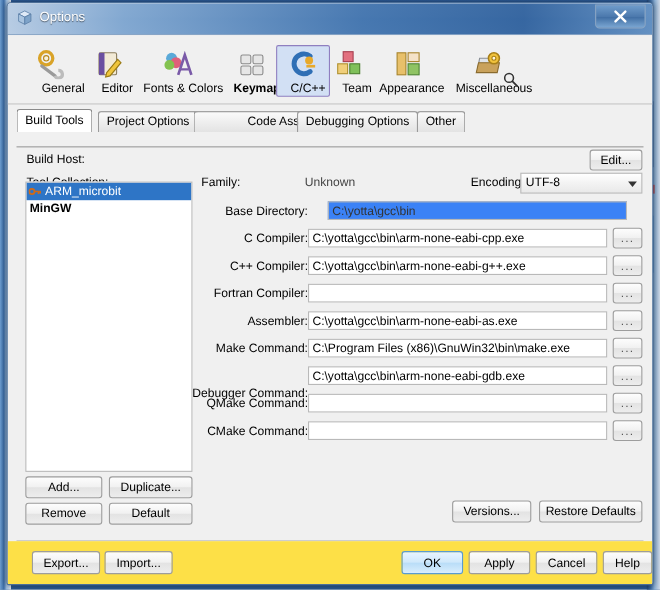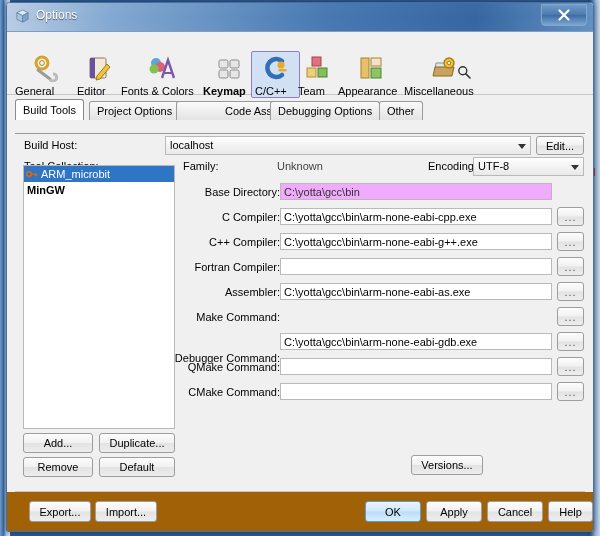--- a/index.html
+++ b/index.html
@@ -37,21 +37,21 @@
     font-size:12px;color:#fff;text-shadow:0 1px 1px rgba(0,0,0,.55);}
   #close-btn{position:absolute;right:6px;top:1px;width:44px;height:20px;z-index:3;
     border:1px solid #8ba6c4;border-radius:0 0 4px 4px;
     background:linear-gradient(to bottom,#6f9ccb 0%,#4c79ad 50%,#3e6ca2 51%,#7aa6d2 100%);
     cursor:pointer;}
   #close-btn svg{position:absolute;left:14px;top:2px;}
 
   
   #toolbar{position:relative;height:62px;background:#f0f0f0;
     border-bottom:1px solid #c6c6c6;}
-  .tb-item{position:absolute;top:19px;text-align:left;cursor:pointer;
+  .tb-item{position:absolute;top:9px;text-align:right;cursor:pointer;
     padding:2px 4px 1px 4px;}
   .tb-item .tb-ico{height:30px;display:flex;align-items:center;justify-content:center;}
   .tb-item .tb-lab{font-size:11px;margin-top:2px;white-space:nowrap;}
   .tb-item.sel{background:#d2e0f4;border:1px solid #8f7fc0;border-radius:2px;
     padding:1px 3px 0 3px;}
   #search-icon{position:absolute;right:122px;top:33px;}
   #filter-input{position:absolute;right:10px;top:30px;width:108px;height:16px;
     border:1px solid #abadb3;background:#fff;font-size:11px;color:#777;
     padding:1px 3px;font-family:"Liberation Sans",sans-serif;}
 
@@ -66,21 +66,21 @@
 
   
   #content{position:absolute;left:8px;top:130px;width:568px;height:350px;}
 
   .lbl{position:absolute;font-size:11px;white-space:nowrap;}
   .rlbl{position:absolute;font-size:11px;white-space:nowrap;text-align:right;}
 
   .txt{position:absolute;height:17px;border:1px solid #b9b9b9;background:#fff;
     font-size:11px;padding:1px 3px;box-sizing:border-box;line-height:14px;
     font-family:"Liberation Sans",sans-serif;color:#000;overflow:hidden;white-space:nowrap;}
-  .txt.ro{background:#f0abfc;color:#333;}
+  .txt.ro{background:#3b82f6;color:#333;margin-left:18px;}
 
   .btn{position:absolute;border:1px solid #9d9d9d;border-radius:3px;
     background:linear-gradient(to bottom,#fdfdfd 0%,#f1f1f1 48%,#e3e3e3 52%,#ededed 100%);
     font-size:11px;text-align:left;cursor:pointer;box-sizing:border-box;
     font-family:"Liberation Sans",sans-serif;color:#000;white-space:nowrap;
     display:flex;align-items:center;justify-content:center;}
   .btn.dots{letter-spacing:1px;color:#555;}
   .btn.def{background:linear-gradient(to bottom,#e8f4ff 0%,#cfe8fb 48%,#b9ddf8 52%,#d9eefd 100%);
     border-color:#5a9bd0;}
 
@@ -95,21 +95,21 @@
   #listbox{position:absolute;left:8px;top:32px;width:150px;height:262px;
     border:1px solid #b9b9b9;background:#fff;overflow:hidden;}
   .litem{height:16px;line-height:16px;padding:0 2px;font-size:11px;cursor:pointer;
     display:flex;align-items:center;gap:3px;white-space:nowrap;}
   .litem.sel{background:#2e75c6;color:#fff;}
   .litem.bold{font-weight:bold;padding-left:3px;}
 
   
   #sep{position:absolute;left:8px;top:488px;width:570px;height:1px;
     background:#c9c9c9;}
-  #footer{position:absolute;left:0;top:489px;width:586px;height:39px;background:#a16207;}
+  #footer{position:absolute;left:0;top:489px;width:586px;height:39px;background:#fde047;}
 </style>
 </head>
 <body>
 
 <div id="bg-topstrip"></div>
 <div id="bg-left"></div>
 <div id="bg-right"></div>
 <div id="bg-accent1"></div>
 <div id="bg-accent2"></div>
 <div id="bg-accent3"></div>
@@ -237,24 +237,20 @@
     <div class="tab" style="left:74px;">Project Options</div>
     <div class="tab" style="left:161px;padding-left:48px;">Code Assistance</div>
     <div class="tab" style="left:255px;">Debugging Options</div>
     <div class="tab" style="left:364px;">Other</div>
   </div>
   <div id="tabline"></div>
 
   <div id="content">
 
     <div class="lbl" style="left:9px;top:6px;">Build Host:</div>
-    <div class="combo" style="left:150px;top:3px;width:366px;">
-      <span>localhost</span>
-      <span class="arw"></span>
-    </div>
     <div class="btn" style="left:521px;top:3px;width:48px;height:19px;">Edit...</div>
 
     <div class="lbl" style="left:9px;top:27px;">Tool Collection:</div>
     <div id="listbox">
       <div class="litem sel">
         <svg width="12" height="12" viewBox="0 0 12 12">
           <circle cx="3" cy="6" r="2.4" fill="none" stroke="#d06a18" stroke-width="1.6"></circle>
           <path d="M5.2 6 L11 6 M9 6 L9 8.4 M10.6 6 L10.6 8" stroke="#d06a18" stroke-width="1.4"></path>
         </svg>
         <span>ARM_microbit</span>
@@ -290,35 +286,37 @@
 
     <div class="rlbl" style="left:130px;width:135px;top:128px;">Fortran Compiler:</div>
     <div class="txt" style="left:265px;top:125px;width:272px;"></div>
     <div class="btn dots" style="left:542px;top:124px;width:27px;height:19px;">...</div>
 
     <div class="rlbl" style="left:130px;width:135px;top:153px;">Assembler:</div>
     <div class="txt" style="left:265px;top:150px;width:272px;">C:\yotta\gcc\bin\arm-none-eabi-as.exe</div>
     <div class="btn dots" style="left:542px;top:149px;width:27px;height:19px;">...</div>
 
     <div class="rlbl" style="left:130px;width:135px;top:178px;">Make Command:</div>
+    <div class="txt" style="left:265px;top:175px;width:272px;">C:\Program Files (x86)\GnuWin32\bin\make.exe</div>
     <div class="btn dots" style="left:542px;top:174px;width:27px;height:19px;">...</div>
 
     <div class="rlbl" style="left:126px;width:139px;top:203px;margin-top:16px;">Debugger Command:</div>
     <div class="txt" style="left:265px;top:200px;width:272px;">C:\yotta\gcc\bin\arm-none-eabi-gdb.exe</div>
     <div class="btn dots" style="left:542px;top:199px;width:27px;height:19px;">...</div>
 
     <div class="rlbl" style="left:130px;width:135px;top:228px;">QMake Command:</div>
     <div class="txt" style="left:265px;top:225px;width:272px;"></div>
     <div class="btn dots" style="left:542px;top:224px;width:27px;height:19px;">...</div>
 
     <div class="rlbl" style="left:130px;width:135px;top:253px;">CMake Command:</div>
     <div class="txt" style="left:265px;top:250px;width:272px;"></div>
     <div class="btn dots" style="left:542px;top:249px;width:27px;height:19px;">...</div>
 
     <div class="btn" style="left:396px;top:322px;width:72px;height:20px;">Versions...</div>
+    <div class="btn" style="left:475px;top:322px;width:94px;height:20px;">Restore Defaults</div>
   </div>
 
   <div id="sep"></div>
   <div id="footer">
     <div class="btn" style="left:22px;top:9px;width:62px;height:21px;">Export...</div>
     <div class="btn" style="left:88px;top:9px;width:62px;height:21px;">Import...</div>
     <div class="btn def" style="left:358px;top:9px;width:56px;height:21px;">OK</div>
     <div class="btn" style="left:419px;top:9px;width:56px;height:21px;">Apply</div>
     <div class="btn" style="left:480px;top:9px;width:56px;height:21px;">Cancel</div>
     <div class="btn" style="left:541px;top:9px;width:45px;height:21px;">Help</div>

